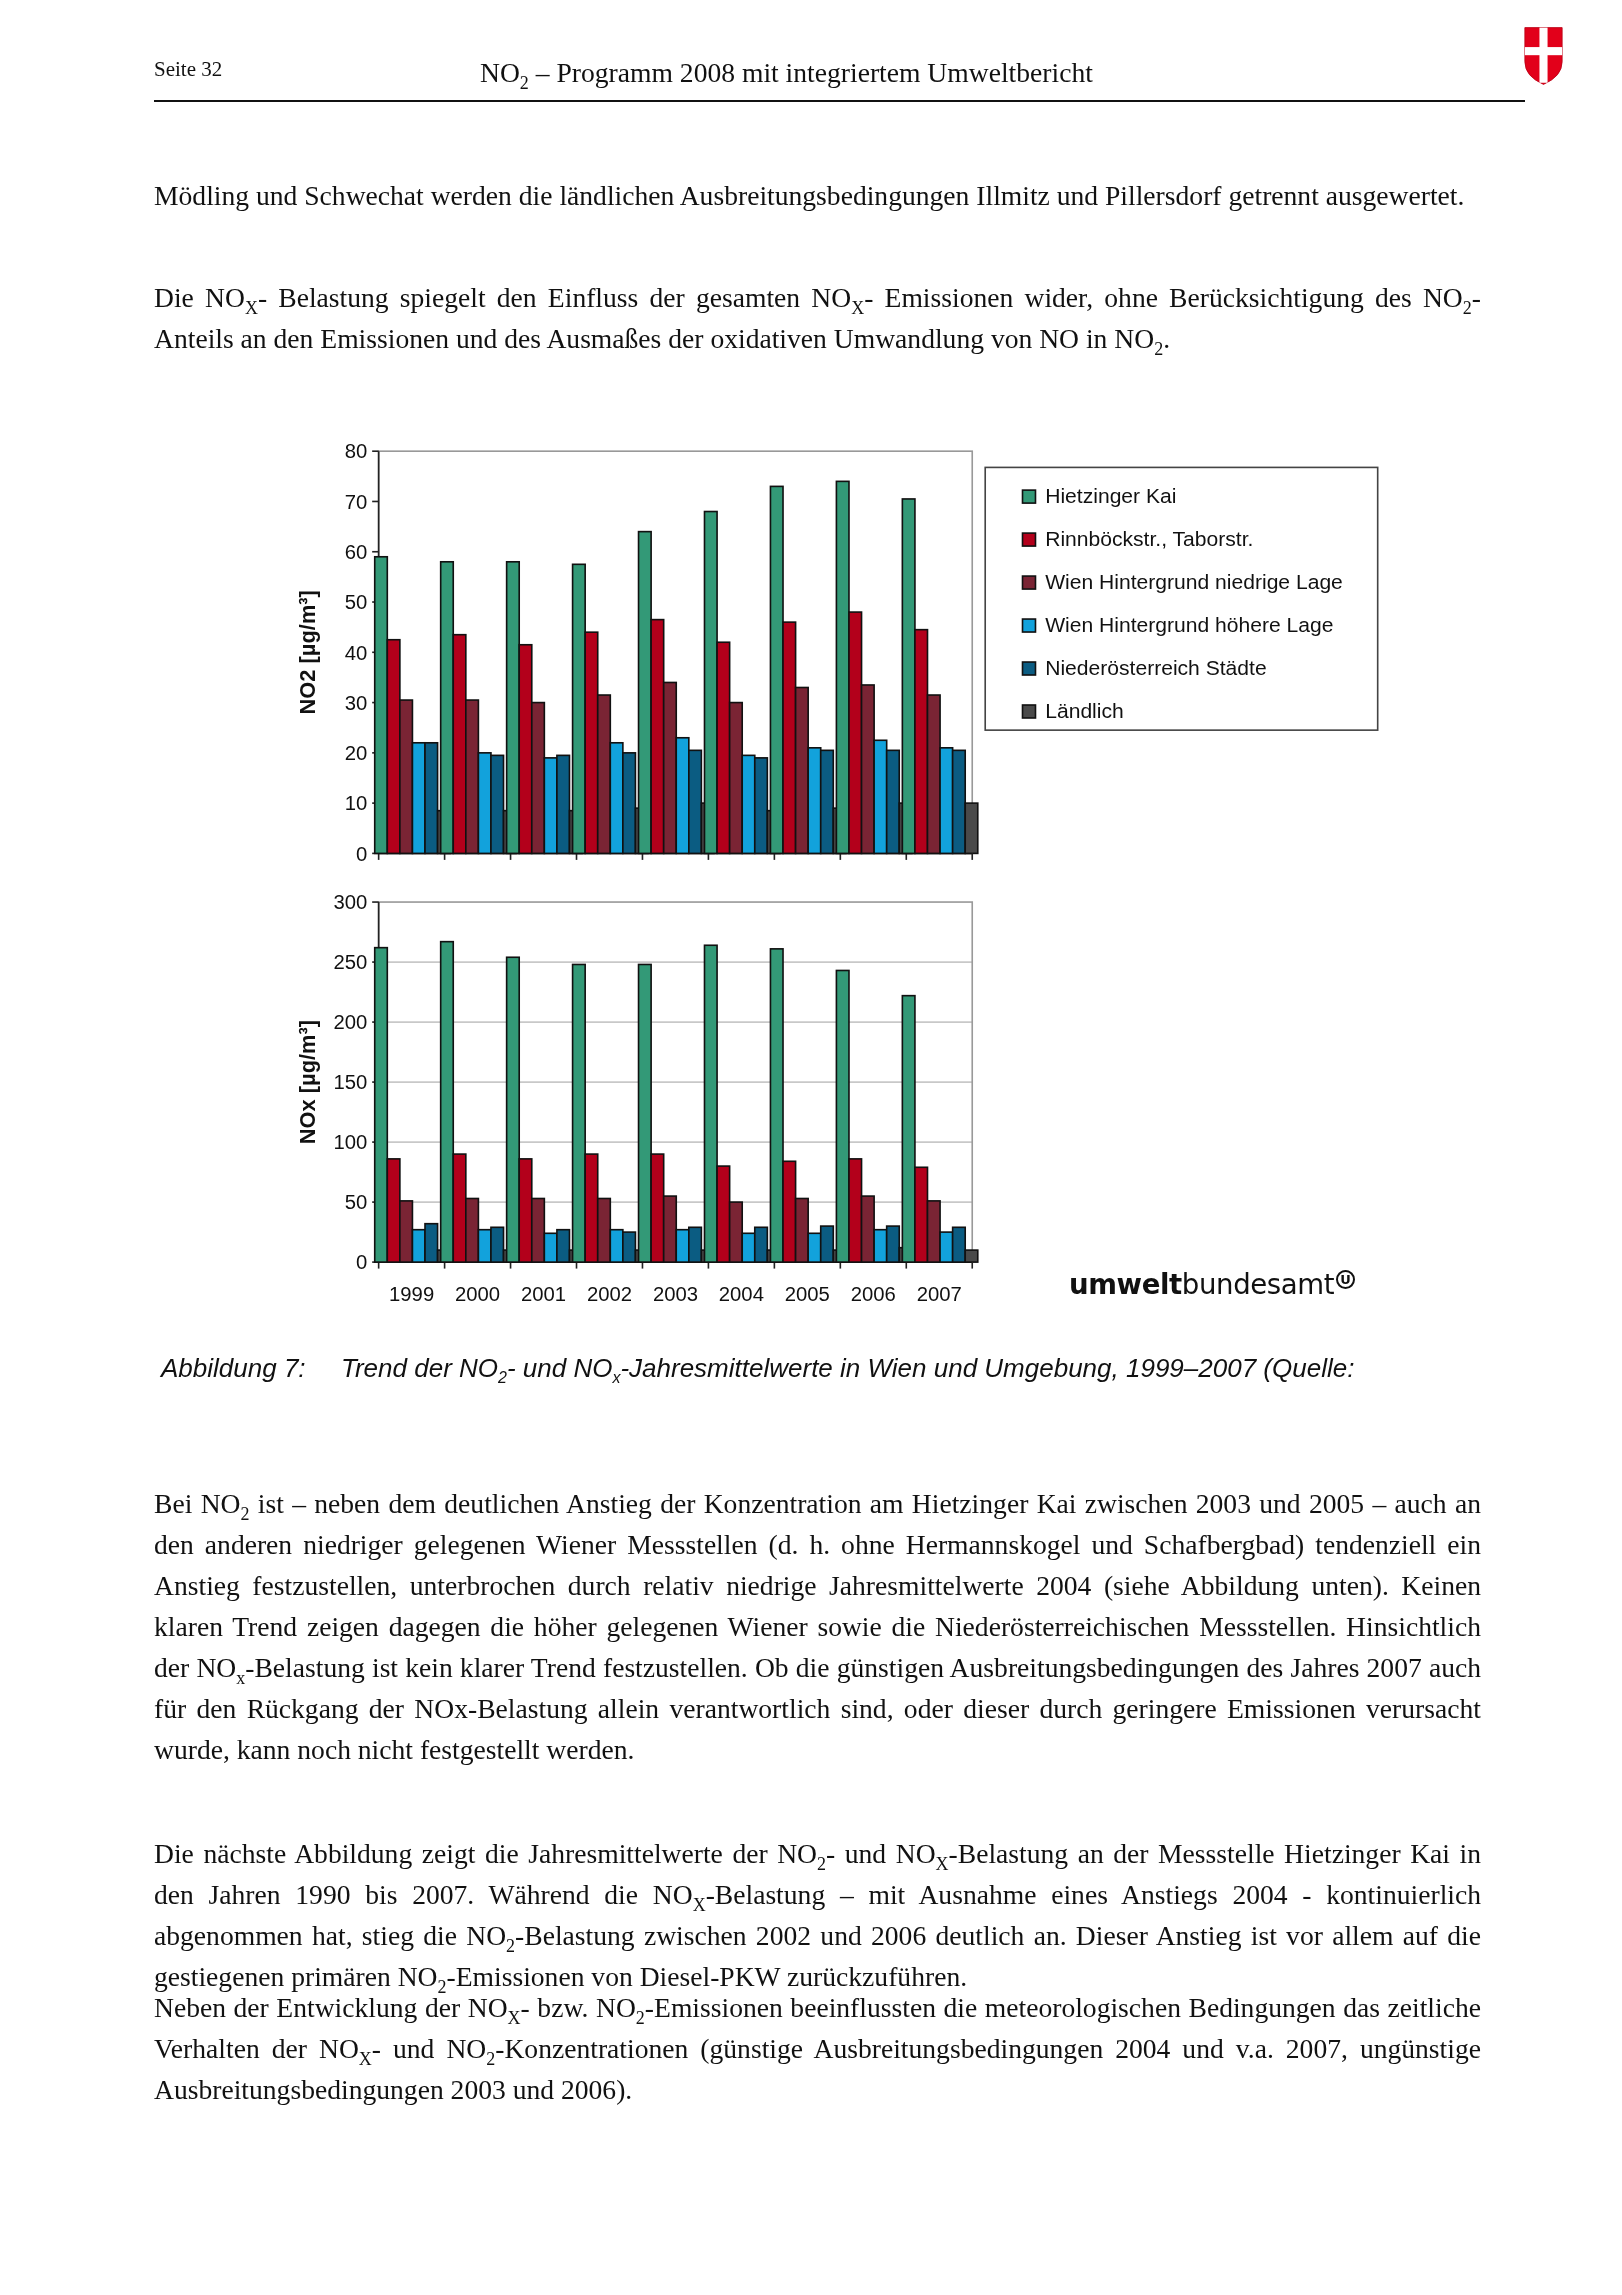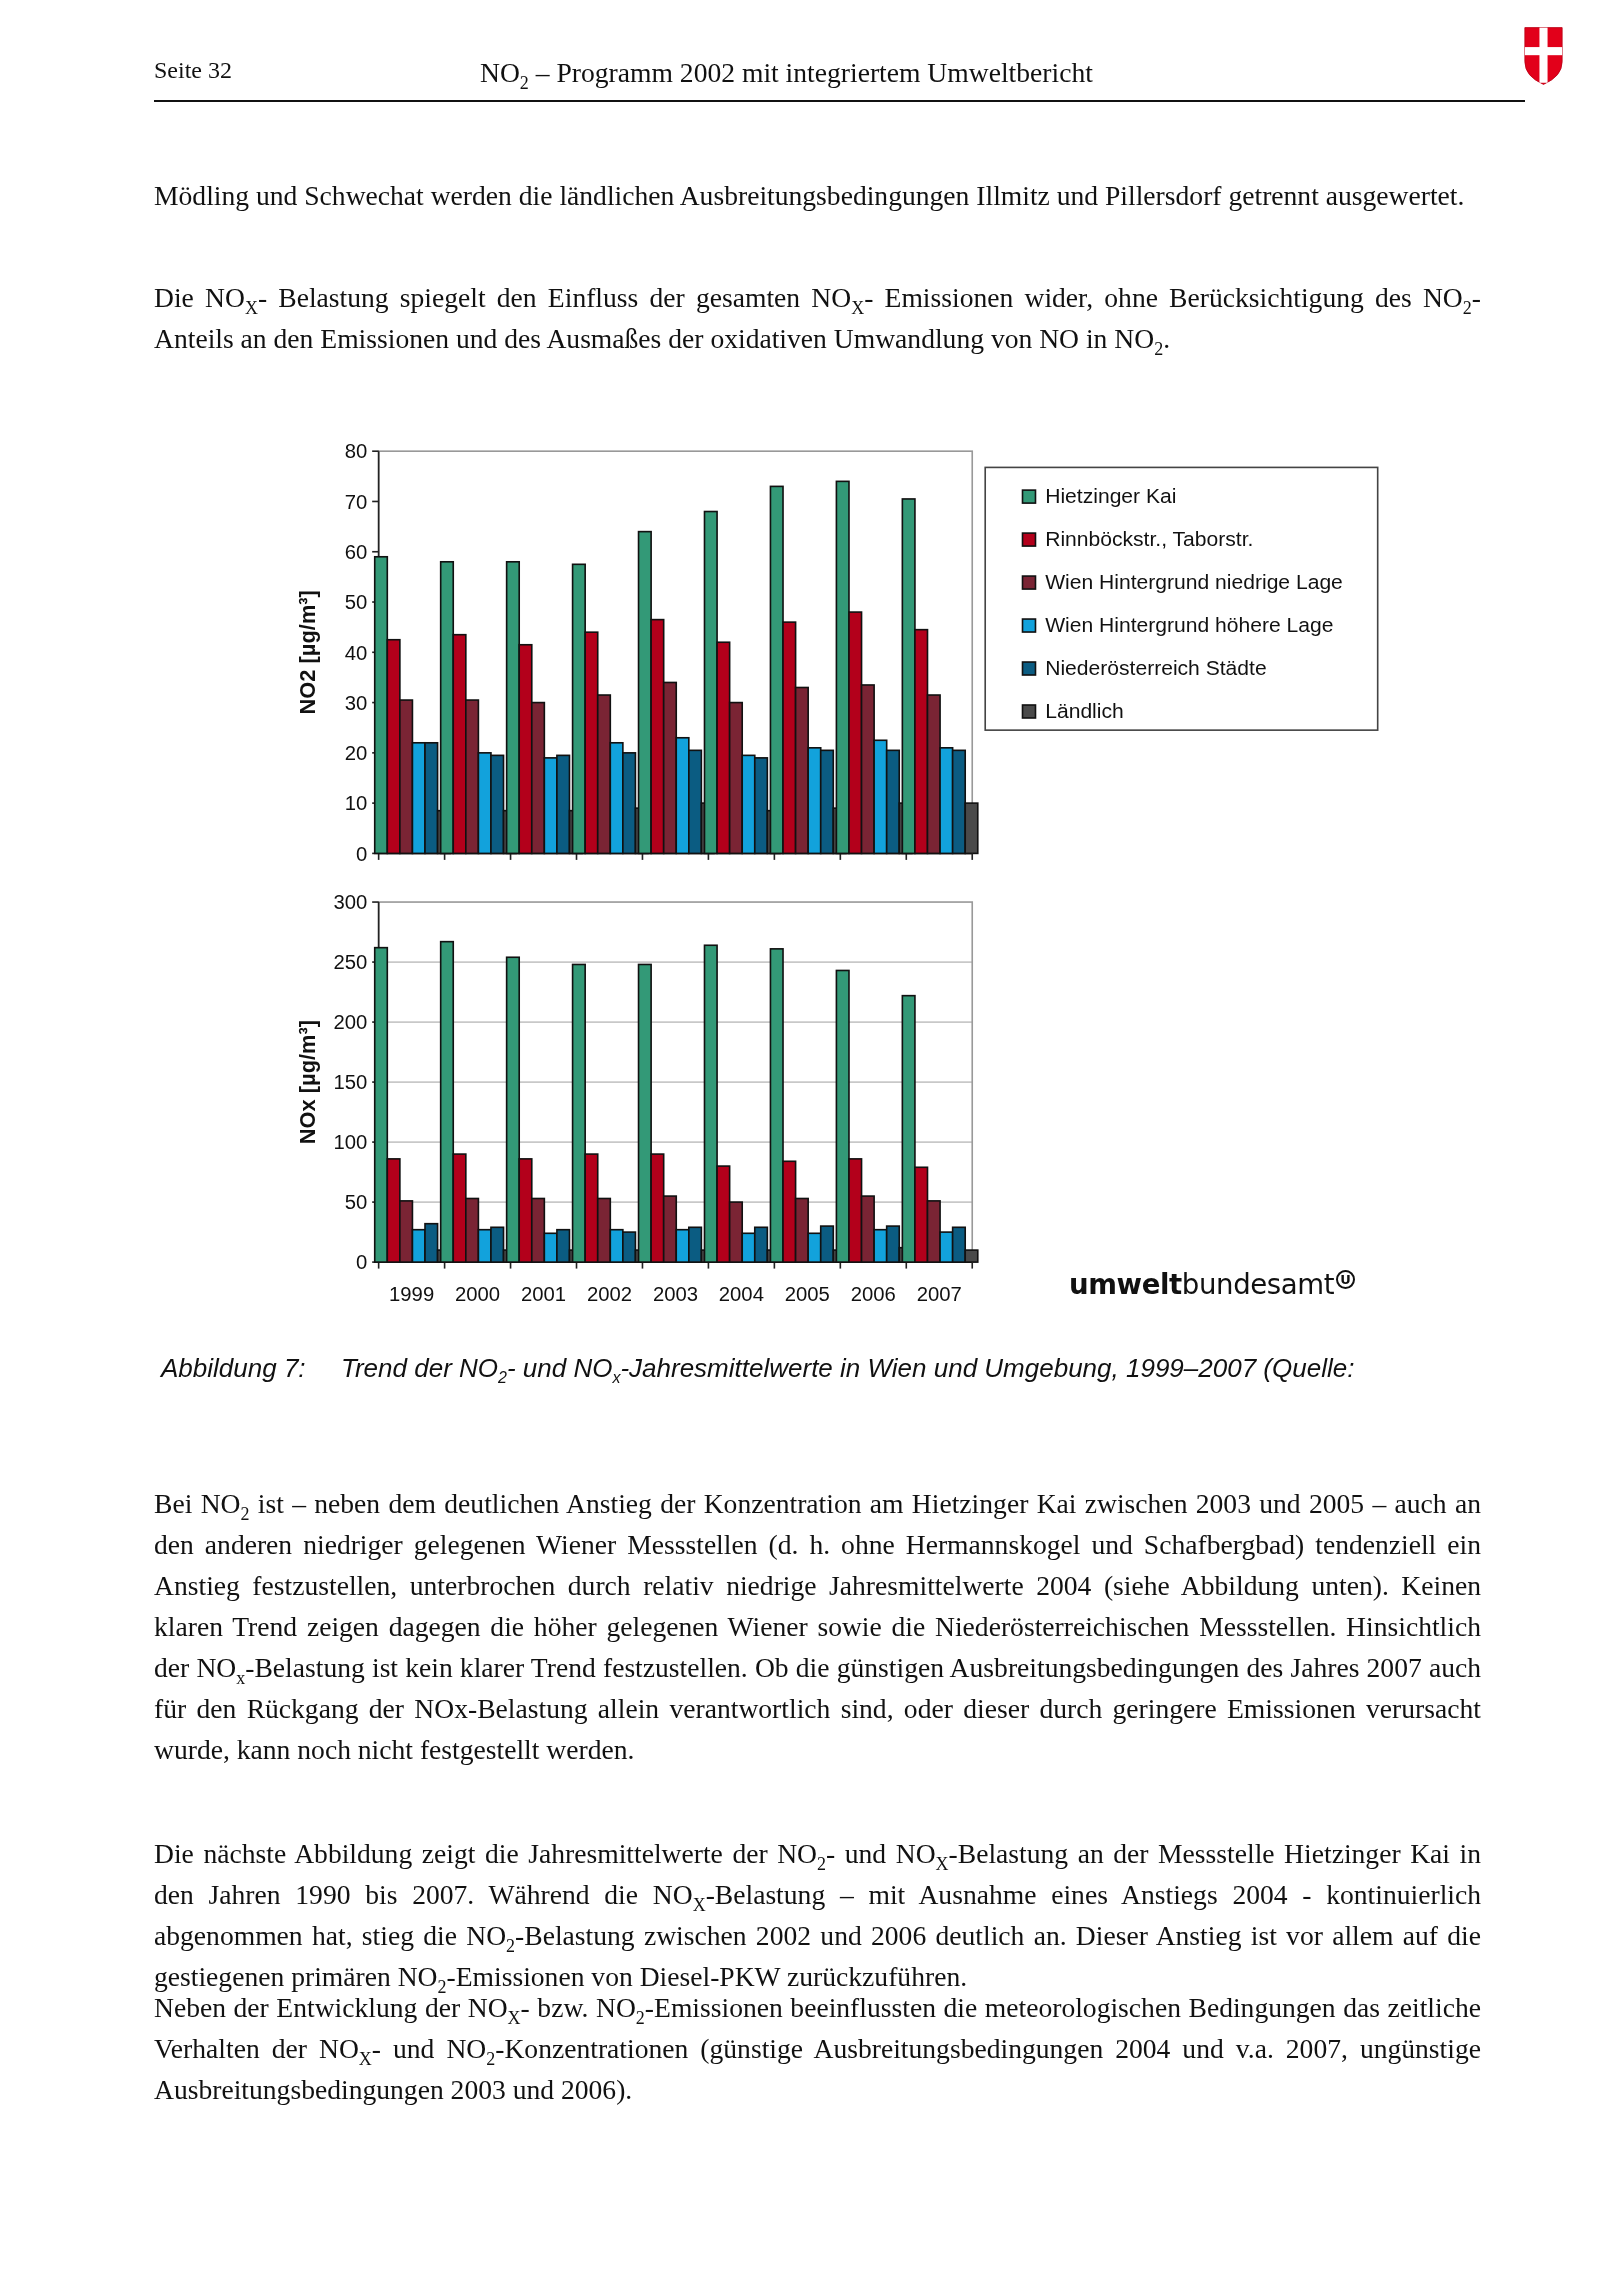--- a/index.html
+++ b/index.html
@@ -1,20 +1,20 @@
 <!DOCTYPE html>
 <html style="font-size:13px"><head>
 <meta charset="utf-8">
 <style>
   html, body { margin: 0; padding: 0; background: #fff; }
   body { width: 1622px; height: 2295px; position: relative; overflow: hidden; color: #111; }
   .serif { font-family: "Liberation Serif", "DejaVu Serif", serif; }
 
   .header { position: absolute; left: 154px; top: 50px; width: 1371px; height: 50px; border-bottom: 2.4px solid #111; }
-  .header .page-no { position: absolute; left: 0; top: 6.5px; font-size: 24px; }
+  .header .page-no { position: absolute; left: 0; top: 6.5px; font-size: 21px; }
   .header .title { position: absolute; left: 326px; top: 6.5px; font-size: 27.6px; }
   .crest { position: absolute; left: 1523px; top: 26px; width: 41px; height: 60px; }
 
   .para { position: absolute; left: 154px; width: 1327px; font-size: 27.6px; line-height: 41px; text-align: justify; }
   .para sub { font-size: 18px; line-height: 0; }
 
   .chart-wrap { position: absolute; left: 268px; top: 422px; width: 1136px; height: 892px; }
   svg text { font-family: "Liberation Sans", "DejaVu Sans", sans-serif; }
 
   .logo { position: absolute; left: 1069px; top: 1268px; font-family: "DejaVu Sans", sans-serif; font-size: 27.6px; letter-spacing: -0.4px; }
@@ -24,21 +24,21 @@
   .caption { position: absolute; left: 154px; top: 1350px; width: 1327px; font-family: "Liberation Sans", "DejaVu Sans", sans-serif; font-style: italic; font-size: 26px; line-height: 37px; }
   .caption .label { display: inline-block; width: 180px; margin-left: 7px; }
   .caption .cont { padding-left: 180px; display: block; }
   .caption sub { font-size: 16px; }
 </style>
 </head>
 <body>
 
 <div class="header serif">
   <span class="page-no">Seite 32</span>
-  <span class="title"><span>NO</span><sub style="font-size:18px">2</sub><span> – Programm 2002 mit integriertem Umweltbericht</span></span>
+  <span class="title"><span>NO</span><sub style="font-size:18px">2</sub><span> – Programm 2008 mit integriertem Umweltbericht</span></span>
 </div>
 <svg class="crest" viewBox="0 0 50 74">
   <path d="M2 2 H48 V44 Q48 62 25 72 Q2 62 2 44 Z" fill="#e2001a" stroke="#b80015" stroke-width="1"></path>
   <rect x="20" y="2" width="10" height="68" fill="#ffffff"></rect>
   <rect x="2" y="26" width="46" height="10" fill="#ffffff"></rect>
 </svg>
 
 <div class="para serif" style="top:175px;">Mödling und Schwechat werden die ländlichen Ausbreitungsbedingungen Illmitz und Pillersdorf getrennt ausgewertet.</div>
 
 <div class="para serif rich" style="top:277px;">Die NO<sub>X</sub>- Belastung spiegelt den Einfluss der gesamten NO<sub>X</sub>- Emissionen wider, ohne Berücksichtigung des NO<sub>2</sub>-Anteils an den Emissionen und des Ausmaßes der oxidativen Umwandlung von NO in NO<sub>2</sub>.</div>

